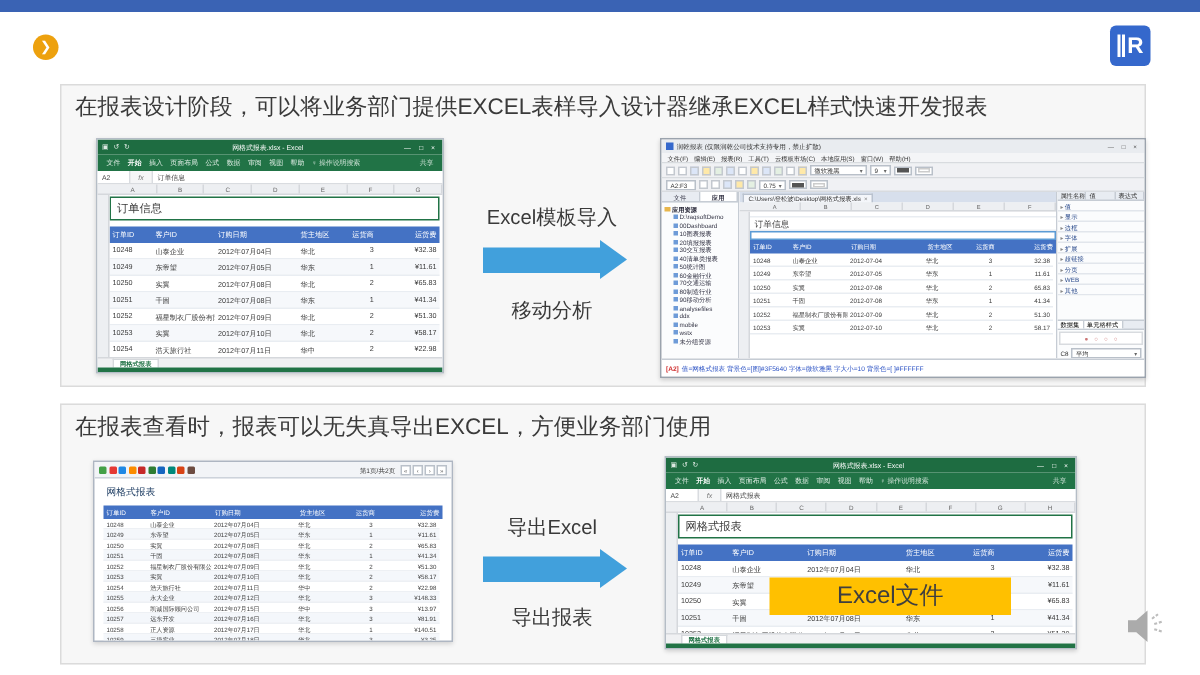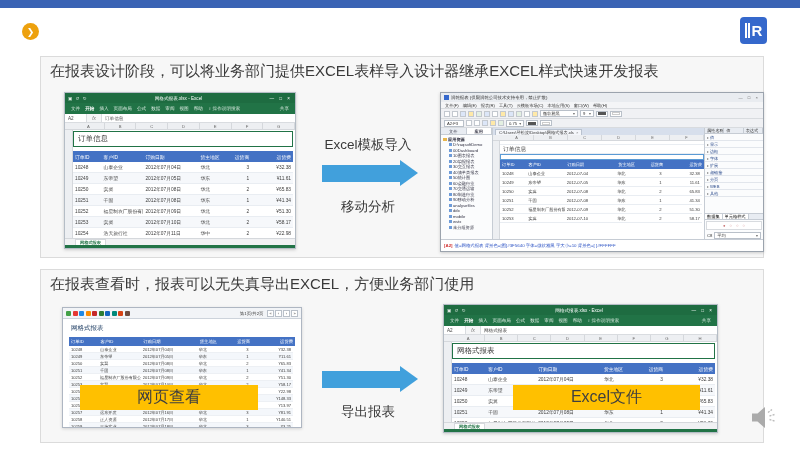--- a/index.html
+++ b/index.html
@@ -21,21 +21,21 @@
 .panel{position:absolute;left:40px;width:724px;background:#F7F7F7;border:1px solid #DBDBDB}
 #s1{top:56px;height:202px}
 #s2{top:269px;height:174px}
 .sectext{position:absolute;left:9px;top:5px;font-size:15px;color:#3A3A3A;white-space:nowrap}
 
 
 .overlay{position:absolute;background:#FFC000;color:#3F3F3F;display:flex;align-items:center;justify-content:center;z-index:6}
 #ov1{left:92px;top:196px;width:161px;height:23px;font-size:16px}
 #ov2{left:511px;top:196px;width:157px;height:23px;font-size:16px}
 #ov3{left:80px;top:385px;width:178px;height:25px;font-size:16px}
-#ov4{left:513px;top:385px;width:187px;height:25px;font-size:16px}
+#ov4{left:513px;top:385px;width:161px;height:25px;font-size:16px}
 
 
 .bluearrow{position:absolute;display:flex;align-items:center;z-index:3}
 .bluearrow .shaft{width:78px;height:17px;background:#41A0DC}
 .bluearrow .head{width:0;height:0;border-top:13px solid transparent;border-bottom:13px solid transparent;border-left:18px solid #41A0DC}
 #arrow1{left:322px;top:160px}
 #arrow2{left:322px;top:366px}
 .arrowlabel{position:absolute;width:130px;text-align:center;font-size:13.5px;color:#3A3A3A;z-index:3}
 #arr1top{left:303px;top:136px}
 #arr1bot{left:303px;top:198px}
@@ -829,27 +829,27 @@
     <div class="xl-status"></div>
   </div>
 
   <div id="arr1top" class="arrowlabel">Excel模板导入</div>
   <div id="arrow1" class="bluearrow">
     <span class="shaft"></span>
     <span class="head"></span>
   </div>
   <div id="arr1bot" class="arrowlabel">移动分析</div>
 
+  <div id="arr2top" class="arrowlabel">导出Excel</div>
   <div id="arrow2" class="bluearrow">
     <span class="shaft"></span>
     <span class="head"></span>
   </div>
   <div id="arr2bot" class="arrowlabel">导出报表</div>
 
-  <div id="ov3" class="overlay">网页查看</div>
   <div id="ov4" class="overlay">Excel文件</div>
 
   <div id="speaker">
     <svg width="27" height="25" viewBox="0 0 27 25">
       <path d="M2 8.5h5.5L15 2v21l-7.5-6.5H2z" fill="#ABABAB"></path>
       <path d="M18 7.5l4-3M19.5 11l5-1.5M19.5 14.5l5 1.5" stroke="#BDBDBD" stroke-width="1.4" fill="none" stroke-dasharray="2 1.2"></path>
     </svg>
   </div>
 
 </div>

